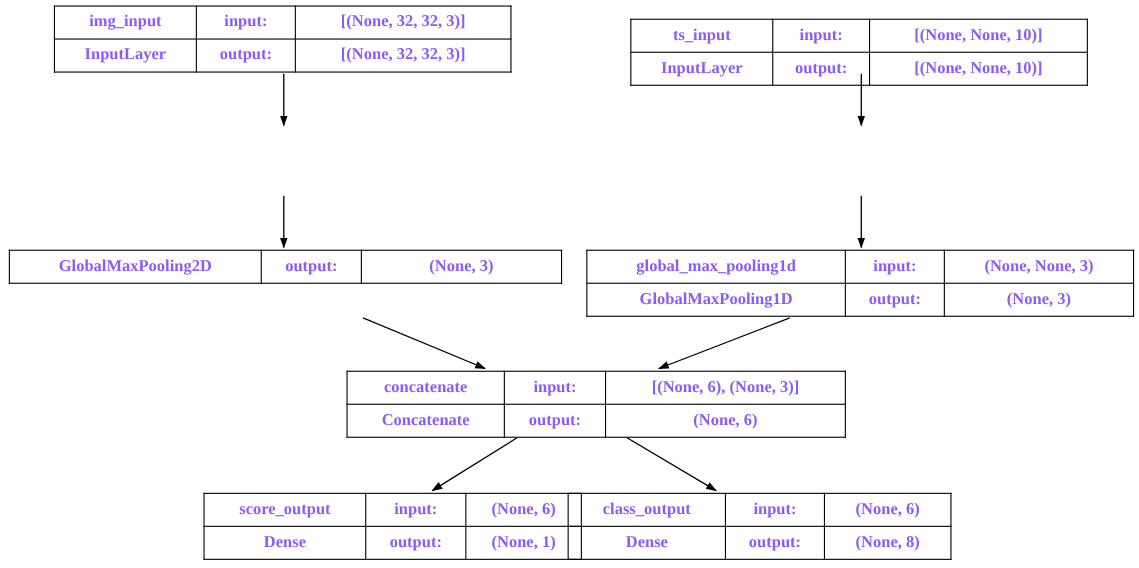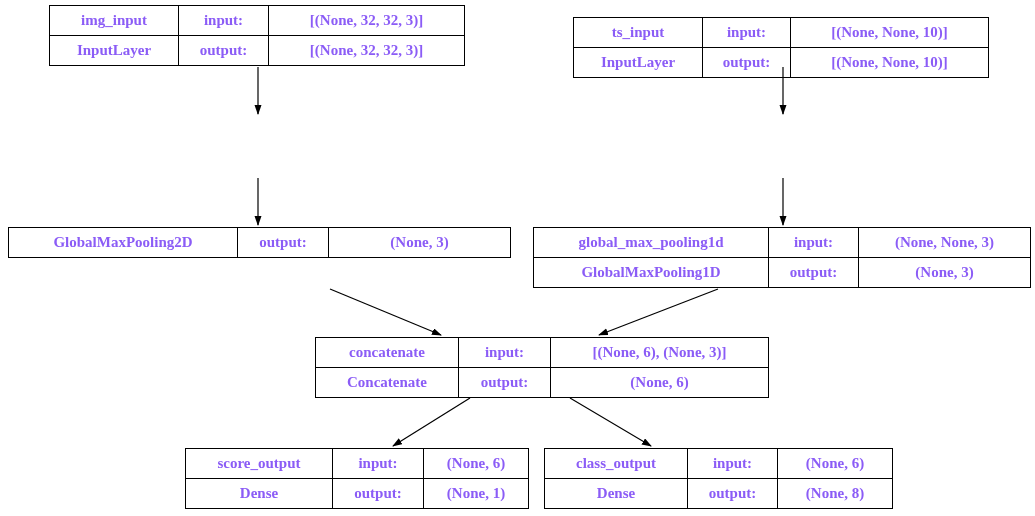--- a/index.html
+++ b/index.html
@@ -31,21 +31,21 @@
   }
   
   #n0{left:49px;top:5px;}
   #n1{left:573px;top:5px;margin-top:12px;}
   #n2{left:70px;top:116px;}
   #n3{left:593px;top:116px;}
   #n4{left:8px;top:227px;}
   #n5{left:533px;top:227px;}
   #n6{left:290px;top:337px;margin-left:25px;}
   #n7{left:160px;top:448px;padding-left:25px;}
-  #n8{left:544px;top:448px;border-radius:11px;}
+  #n8{left:516px;top:448px;border-radius:11px;}
 </style>
 </head>
 <body>
 
 <div id="canvas">
 
   <svg id="edge-layer" xmlns="http://www.w3.org/2000/svg">
     <defs>
       <marker id="arrow" markerWidth="10" markerHeight="8" refX="9" refY="3.5" orient="auto" markerUnits="userSpaceOnUse">
         <path d="M0,0 L10,3.5 L0,7 Z" fill="#000000"></path>

